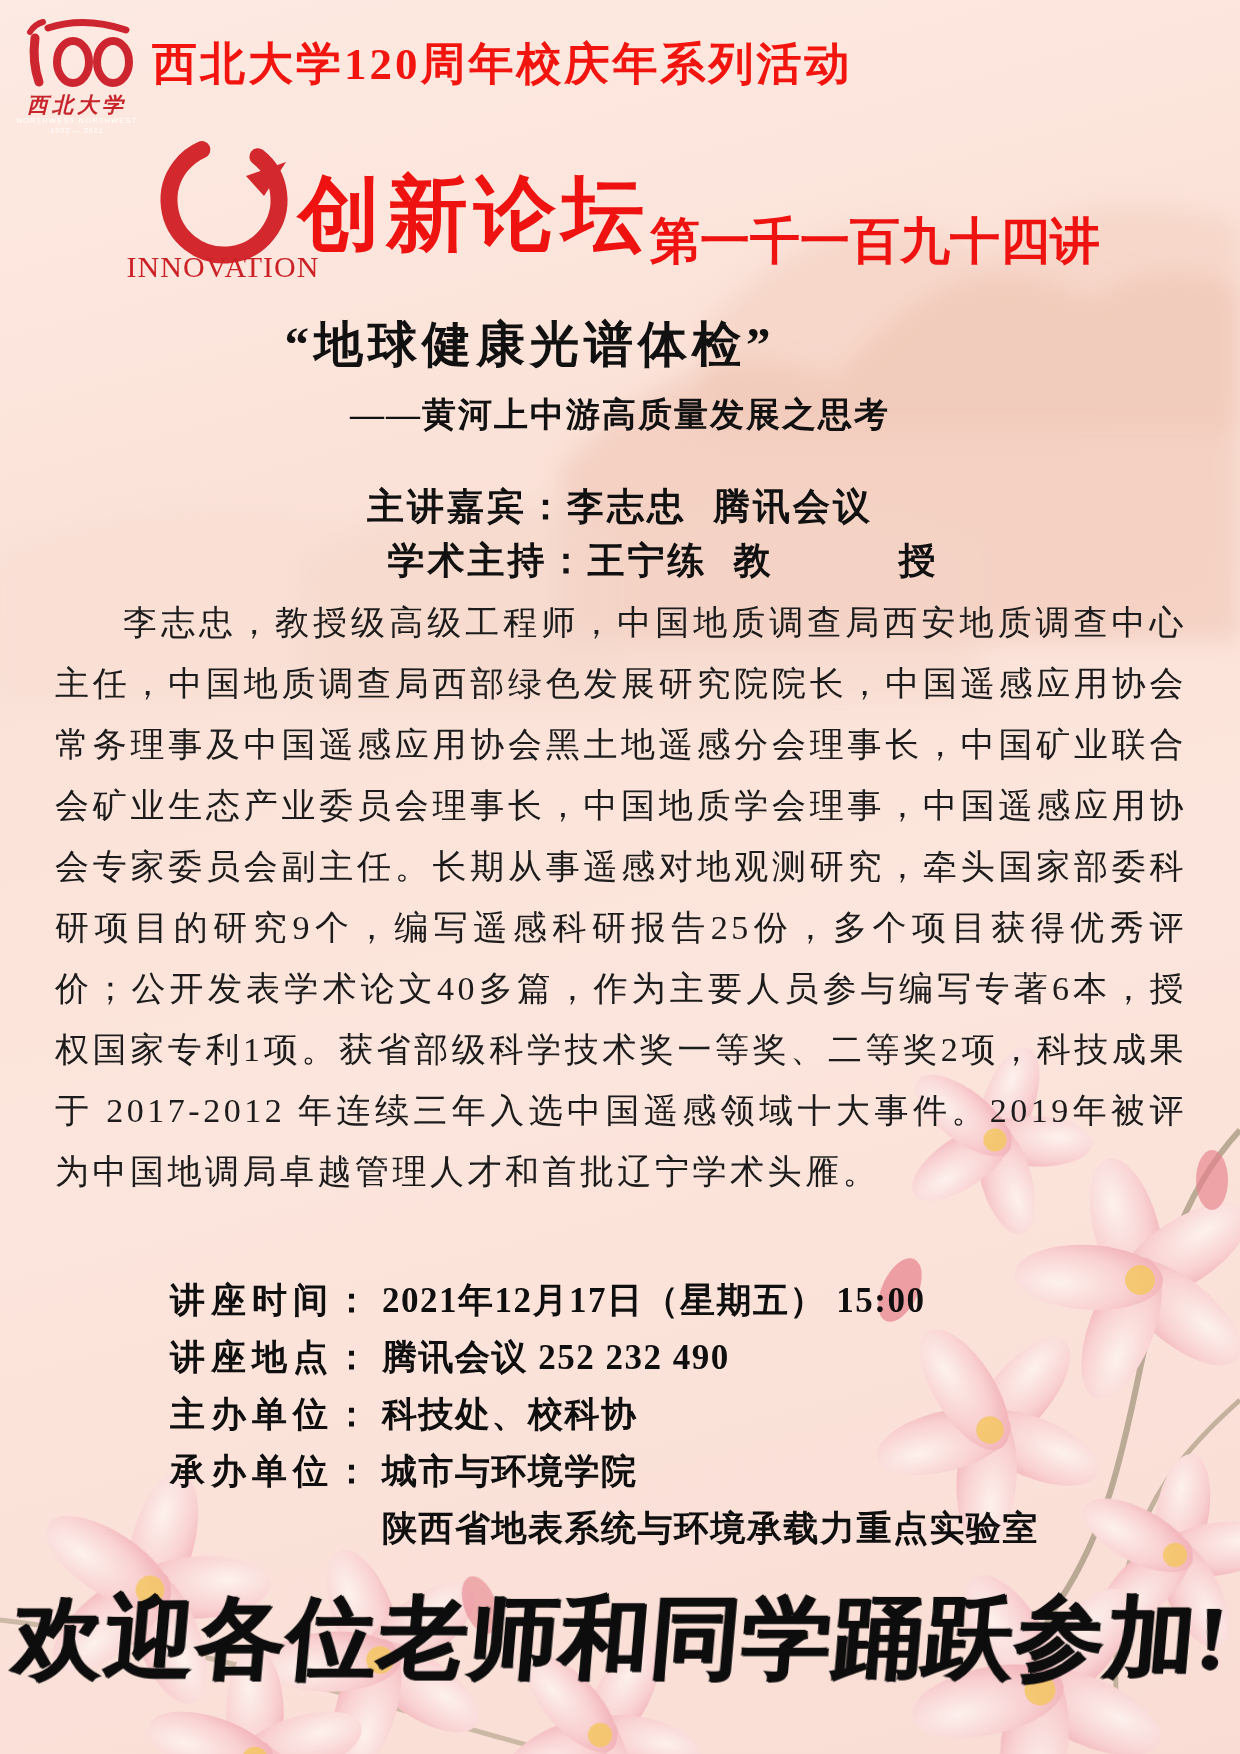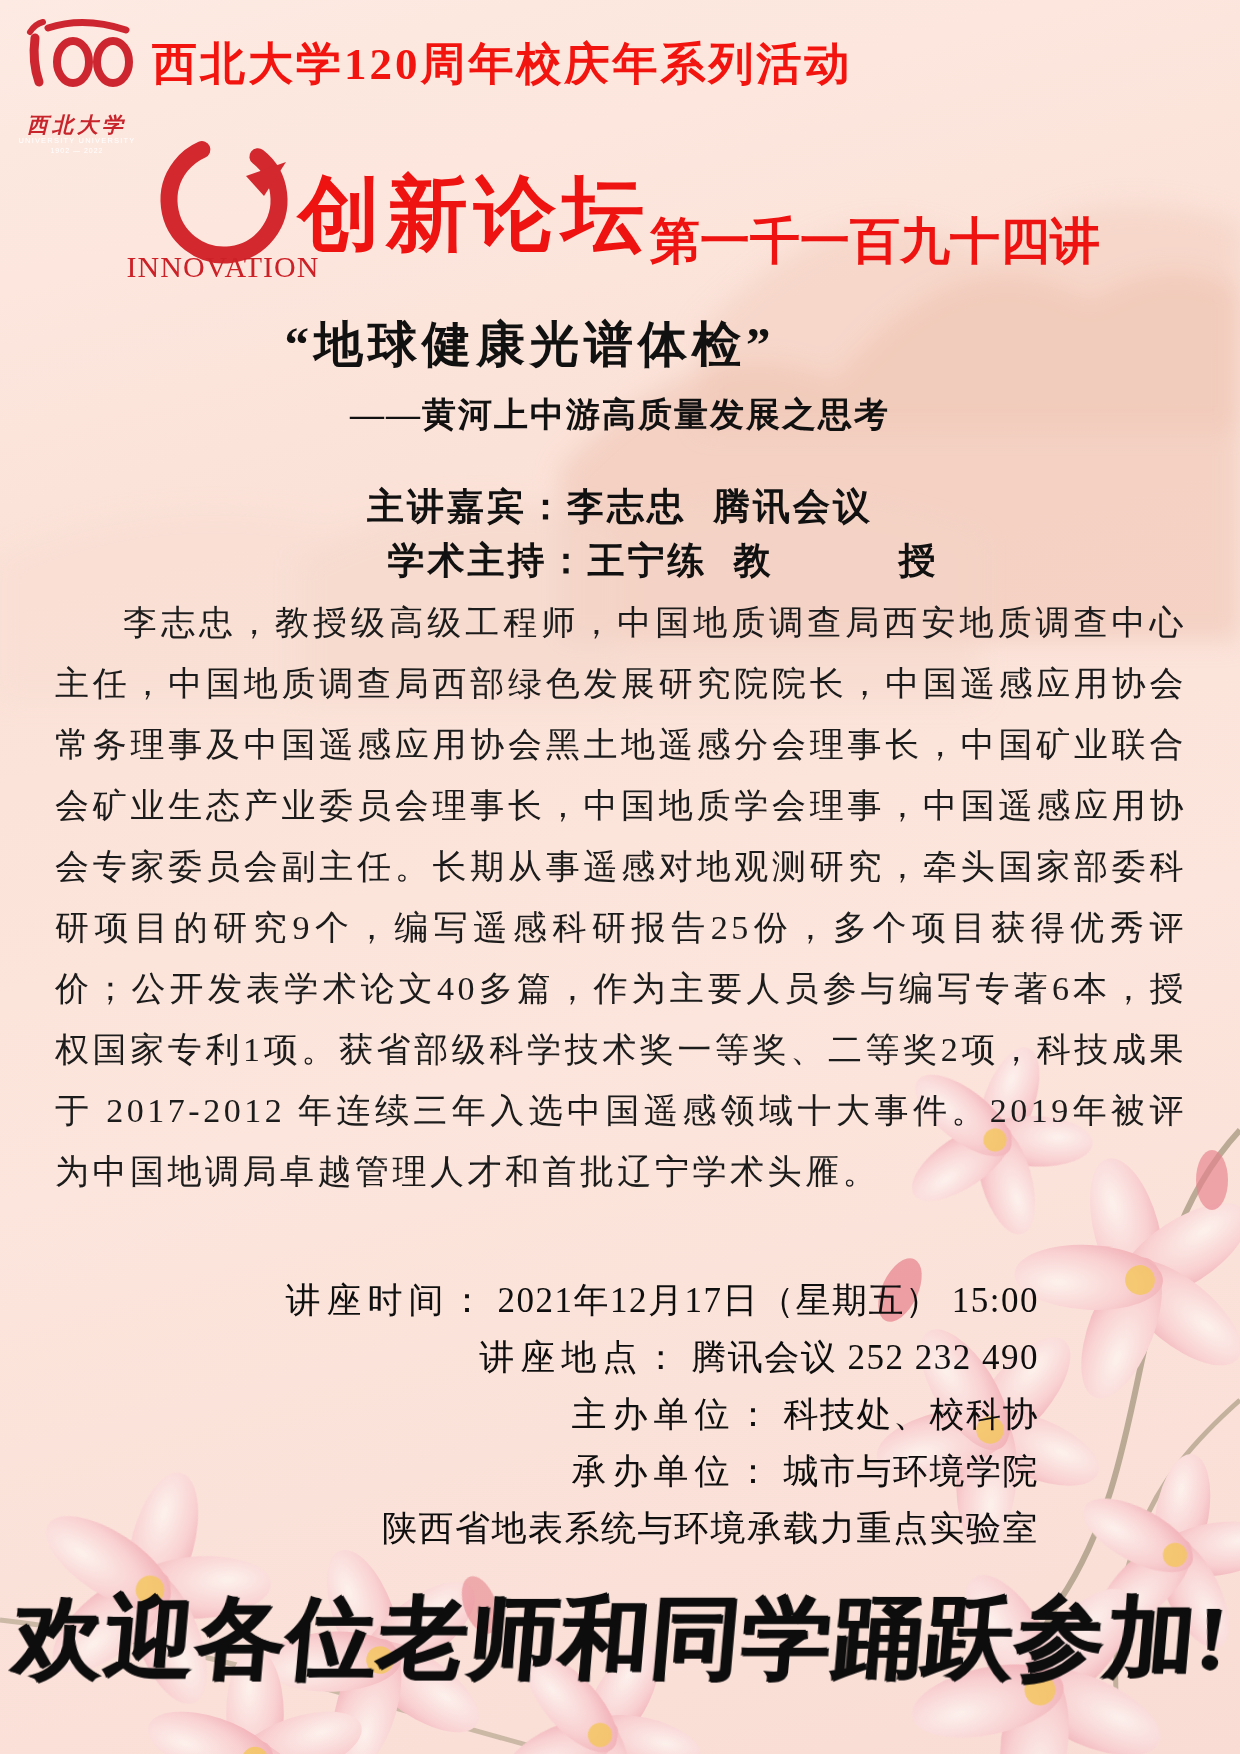--- a/index.html
+++ b/index.html
@@ -8,21 +8,21 @@
     width:1240px;height:1754px;
     overflow:hidden;
     background:linear-gradient(165deg,#fdeae2 0%,#fbe2d8 28%,#fce5dc 58%,#f9ddd5 100%);
     font-family:"Liberation Serif", serif;
     color:#1c1c1c;
   }
   .bg-layer{position:absolute;left:0;top:0;pointer-events:none;}
 
   
   .univ-logo{position:absolute;left:12px;top:14px;width:130px;text-align:center;}
-  .univ-cn{font-size:21px;font-weight:bold;color:#c7242b;letter-spacing:4px;line-height:22px;font-style:italic;margin-top:20px;}
+  .univ-cn{font-size:21px;font-weight:bold;color:#c7242b;letter-spacing:4px;line-height:22px;font-style:italic;}
   .univ-en{font-size:7.5px;color:#ffffff;letter-spacing:1.2px;line-height:10px;font-family:"Liberation Sans",sans-serif;}
   .univ-years{font-size:7px;color:#ffffff;letter-spacing:1px;line-height:9px;font-family:"Liberation Sans",sans-serif;}
 
   
   .series-title{
     position:absolute;left:152px;top:34px;
     font-size:45px;font-weight:bold;color:#f2150f;letter-spacing:3px;white-space:nowrap;
   }
 
   
@@ -64,21 +64,21 @@
   .host-spacer{display:inline-block;width:125px;}
 
   .bio{
     position:absolute;left:55px;top:592px;width:1132px;margin:0;
     font-size:34px;line-height:61px;letter-spacing:3.5px;
     text-align:justify;text-indent:2em;color:#1c1c1c;
   }
 
   .details{position:absolute;left:170px;top:1272px;}
   .detail-row{display:flex;height:57px;align-items:center;
-    font-size:35px;font-weight:normal;color:#0f0f0f;letter-spacing:1.5px;white-space:nowrap;justify-content:flex-end;}
+    font-size:35px;font-weight:bold;color:#0f0f0f;letter-spacing:1.5px;white-space:nowrap;}
   .detail-label{flex:0 0 212px;letter-spacing:6px;}
   .detail-value{}
 
   .welcome{
     position:absolute;left:0;top:1578px;width:1240px;text-align:center;
     font-size:90px;font-weight:900;color:#0d0d0d;letter-spacing:1px;
     transform:skewX(-5deg);white-space:nowrap;
     text-shadow:2px 1px 0 #0d0d0d;
   }
 </style>
@@ -140,21 +140,21 @@
     <svg width="118" height="76" viewBox="0 0 118 76">
       <g stroke="#ce2630" stroke-linecap="round" fill="none">
         <path d="M12,18 q5,-8 13,-10" stroke-width="6"></path>
         <path d="M17,24 q-3,24 4,44" stroke-width="9"></path>
         <path d="M30,14 q36,-12 78,2" stroke-width="7"></path>
         <ellipse cx="55" cy="48" rx="16" ry="21" stroke-width="8"></ellipse>
         <ellipse cx="95" cy="48" rx="16" ry="21" stroke-width="8"></ellipse>
       </g>
     </svg>
     <div class="univ-cn">西北大学</div>
-    <div class="univ-en">UNIVERSITY UNIVERSITY</div>
+    <div class="univ-en">NORTHWEST NORTHWEST</div>
     <div class="univ-years">1902 — 2022</div>
   </div>
 
   <div class="series-title">西北大学120周年校庆年系列活动</div>
 
   <svg class="innovation-circle" width="156" height="156" viewBox="0 0 156 156">
     <circle cx="78" cy="80" r="55" fill="none" stroke="#d2282e" stroke-width="17" stroke-linecap="round" stroke-dasharray="286 60" transform="rotate(-52 78 80)"></circle>
     <path d="M100,56 L140,42 L118,76 Z" fill="#d2282e"></path>
   </svg>
   <div class="innovation-text">INNOVATION</div>

